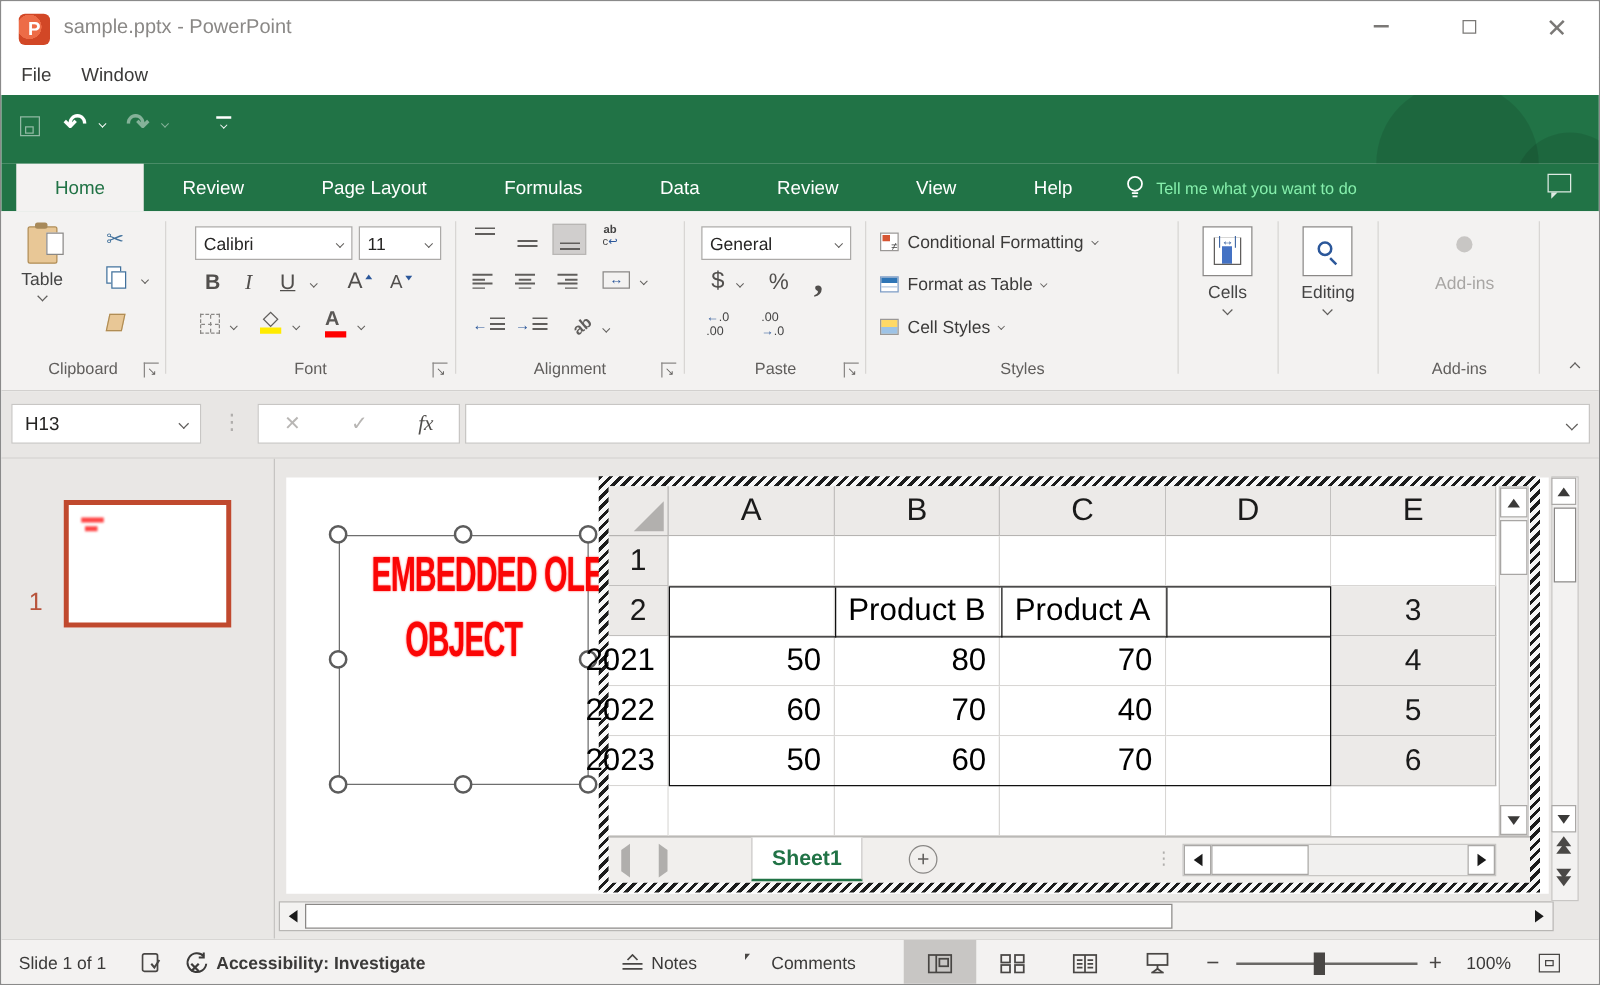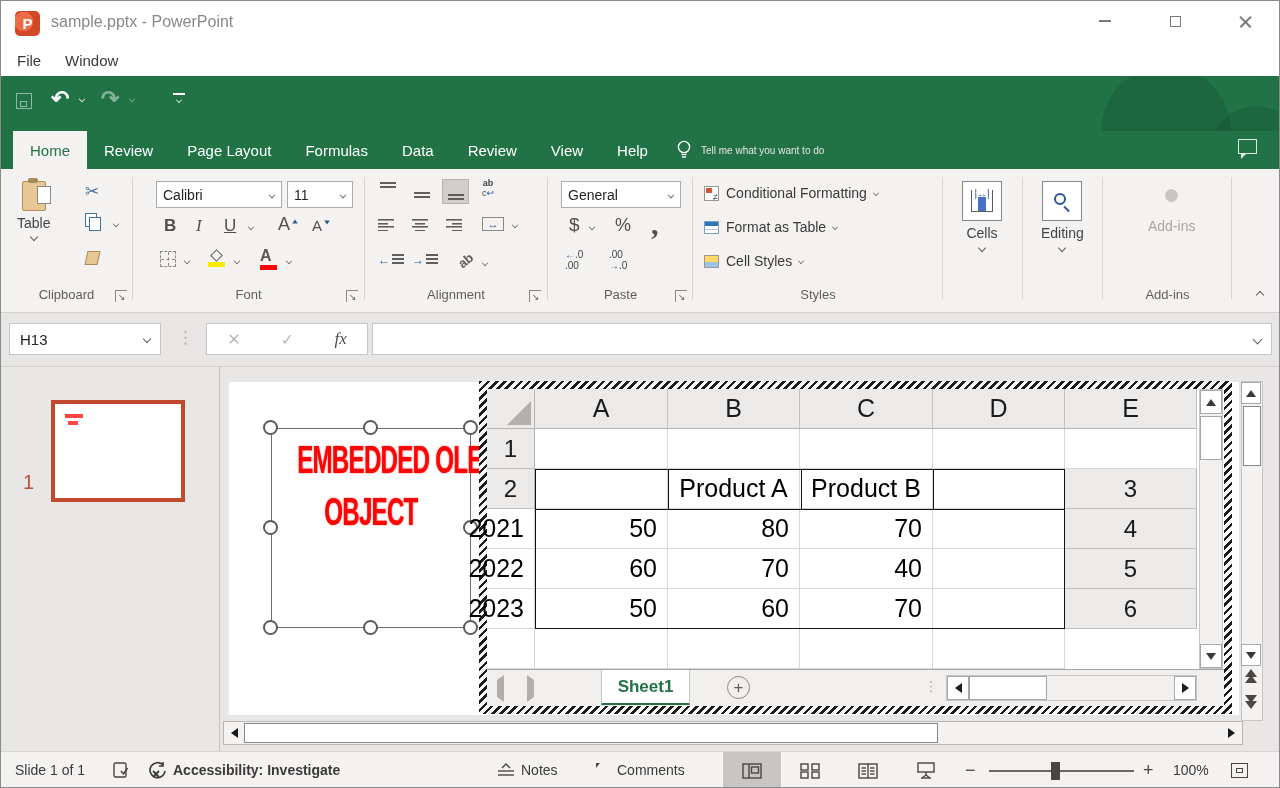--- a/index.html
+++ b/index.html
@@ -25,23 +25,23 @@
 .gdeco{position:absolute;border-radius:50%;background:rgba(0,0,0,.10)}
 .qicon{position:absolute;color:#fff;font-size:22px;line-height:1}
 .dim{opacity:.45}
 .vee{display:inline-block;width:6px;height:6px;border-right:1.5px solid currentColor;border-bottom:1.5px solid currentColor;transform:rotate(45deg)}
 .vee.up{transform:rotate(-135deg)}
 .saveicon{position:absolute;width:16px;height:16px;border:1.5px solid rgba(255,255,255,.5)}
 .saveicon i{position:absolute;left:3px;top:7px;width:7px;height:6px;border:1.5px solid rgba(255,255,255,.5);display:block}
 .custbar{position:absolute;width:12px;height:2px;background:#fff}
 
 .rtabs{position:absolute;left:0;top:130px;width:1280px;height:38px;background:#217346;display:flex;align-items:stretch}
-.rtab{color:#fff;font-size:15px;display:flex;align-items:center;padding:0 17px;cursor:default}
+.rtab{color:#fff;font-size:15px;display:flex;align-items:center;padding:0 31px;cursor:default}
 .rtab.active{background:#f3f2f1;color:#217346}
-.tellme{display:flex;align-items:center;color:#e5e5e5;font-size:10px;margin-left:12px}
+.tellme{display:flex;align-items:center;color:#86efac;font-size:13px;margin-left:12px}
 .bulb{width:14px;height:20px;margin-right:10px}
 .ribboncomment{position:absolute;right:24px;top:8px;width:19px;height:15px;border:1.5px solid rgba(255,255,255,.85)}
 .ribboncomment i{position:absolute;left:2px;bottom:-6px;width:0;height:0;border-left:5px solid rgba(255,255,255,.85);border-bottom:5px solid transparent}
 
 .ribbon{position:absolute;left:0;top:168px;width:1280px;height:144px;background:#f3f2f1;border-bottom:1px solid #d2d0ce}
 .grp{position:absolute;top:2px;height:138px}
 .gsep{position:absolute;top:8px;width:1px;height:122px;background:#d8d6d4}
 .grplabel{position:absolute;bottom:7px;left:0;right:0;text-align:center;font-size:13px;color:#605e5c}
 .launcher{position:absolute;bottom:7px;right:5px;width:12px;height:12px;border-top:1px solid #8a8886;border-left:1px solid #8a8886;color:#605e5c;font-size:9px;line-height:12px;text-align:center;cursor:pointer}
 .bigbtn{position:absolute;display:flex;flex-direction:column;align-items:center;cursor:pointer}
@@ -460,22 +460,22 @@
 
           <div class="rh">1</div>
           <div class="cell"></div>
           <div class="cell"></div>
           <div class="cell"></div>
           <div class="cell"></div>
           <div class="cell"></div>
 
           <div class="rh">2</div>
           <div class="cell"></div>
+          <div class="cell txt">Product B</div>
           <div class="cell txt">Product A</div>
-          <div class="cell txt">Product B</div>
           <div class="cell"></div>
 
           <div class="rh">3</div>
           <div class="cell num">2021</div>
           <div class="cell num">50</div>
           <div class="cell num">80</div>
           <div class="cell num">70</div>
           <div class="cell"></div>
 
           <div class="rh">4</div>

